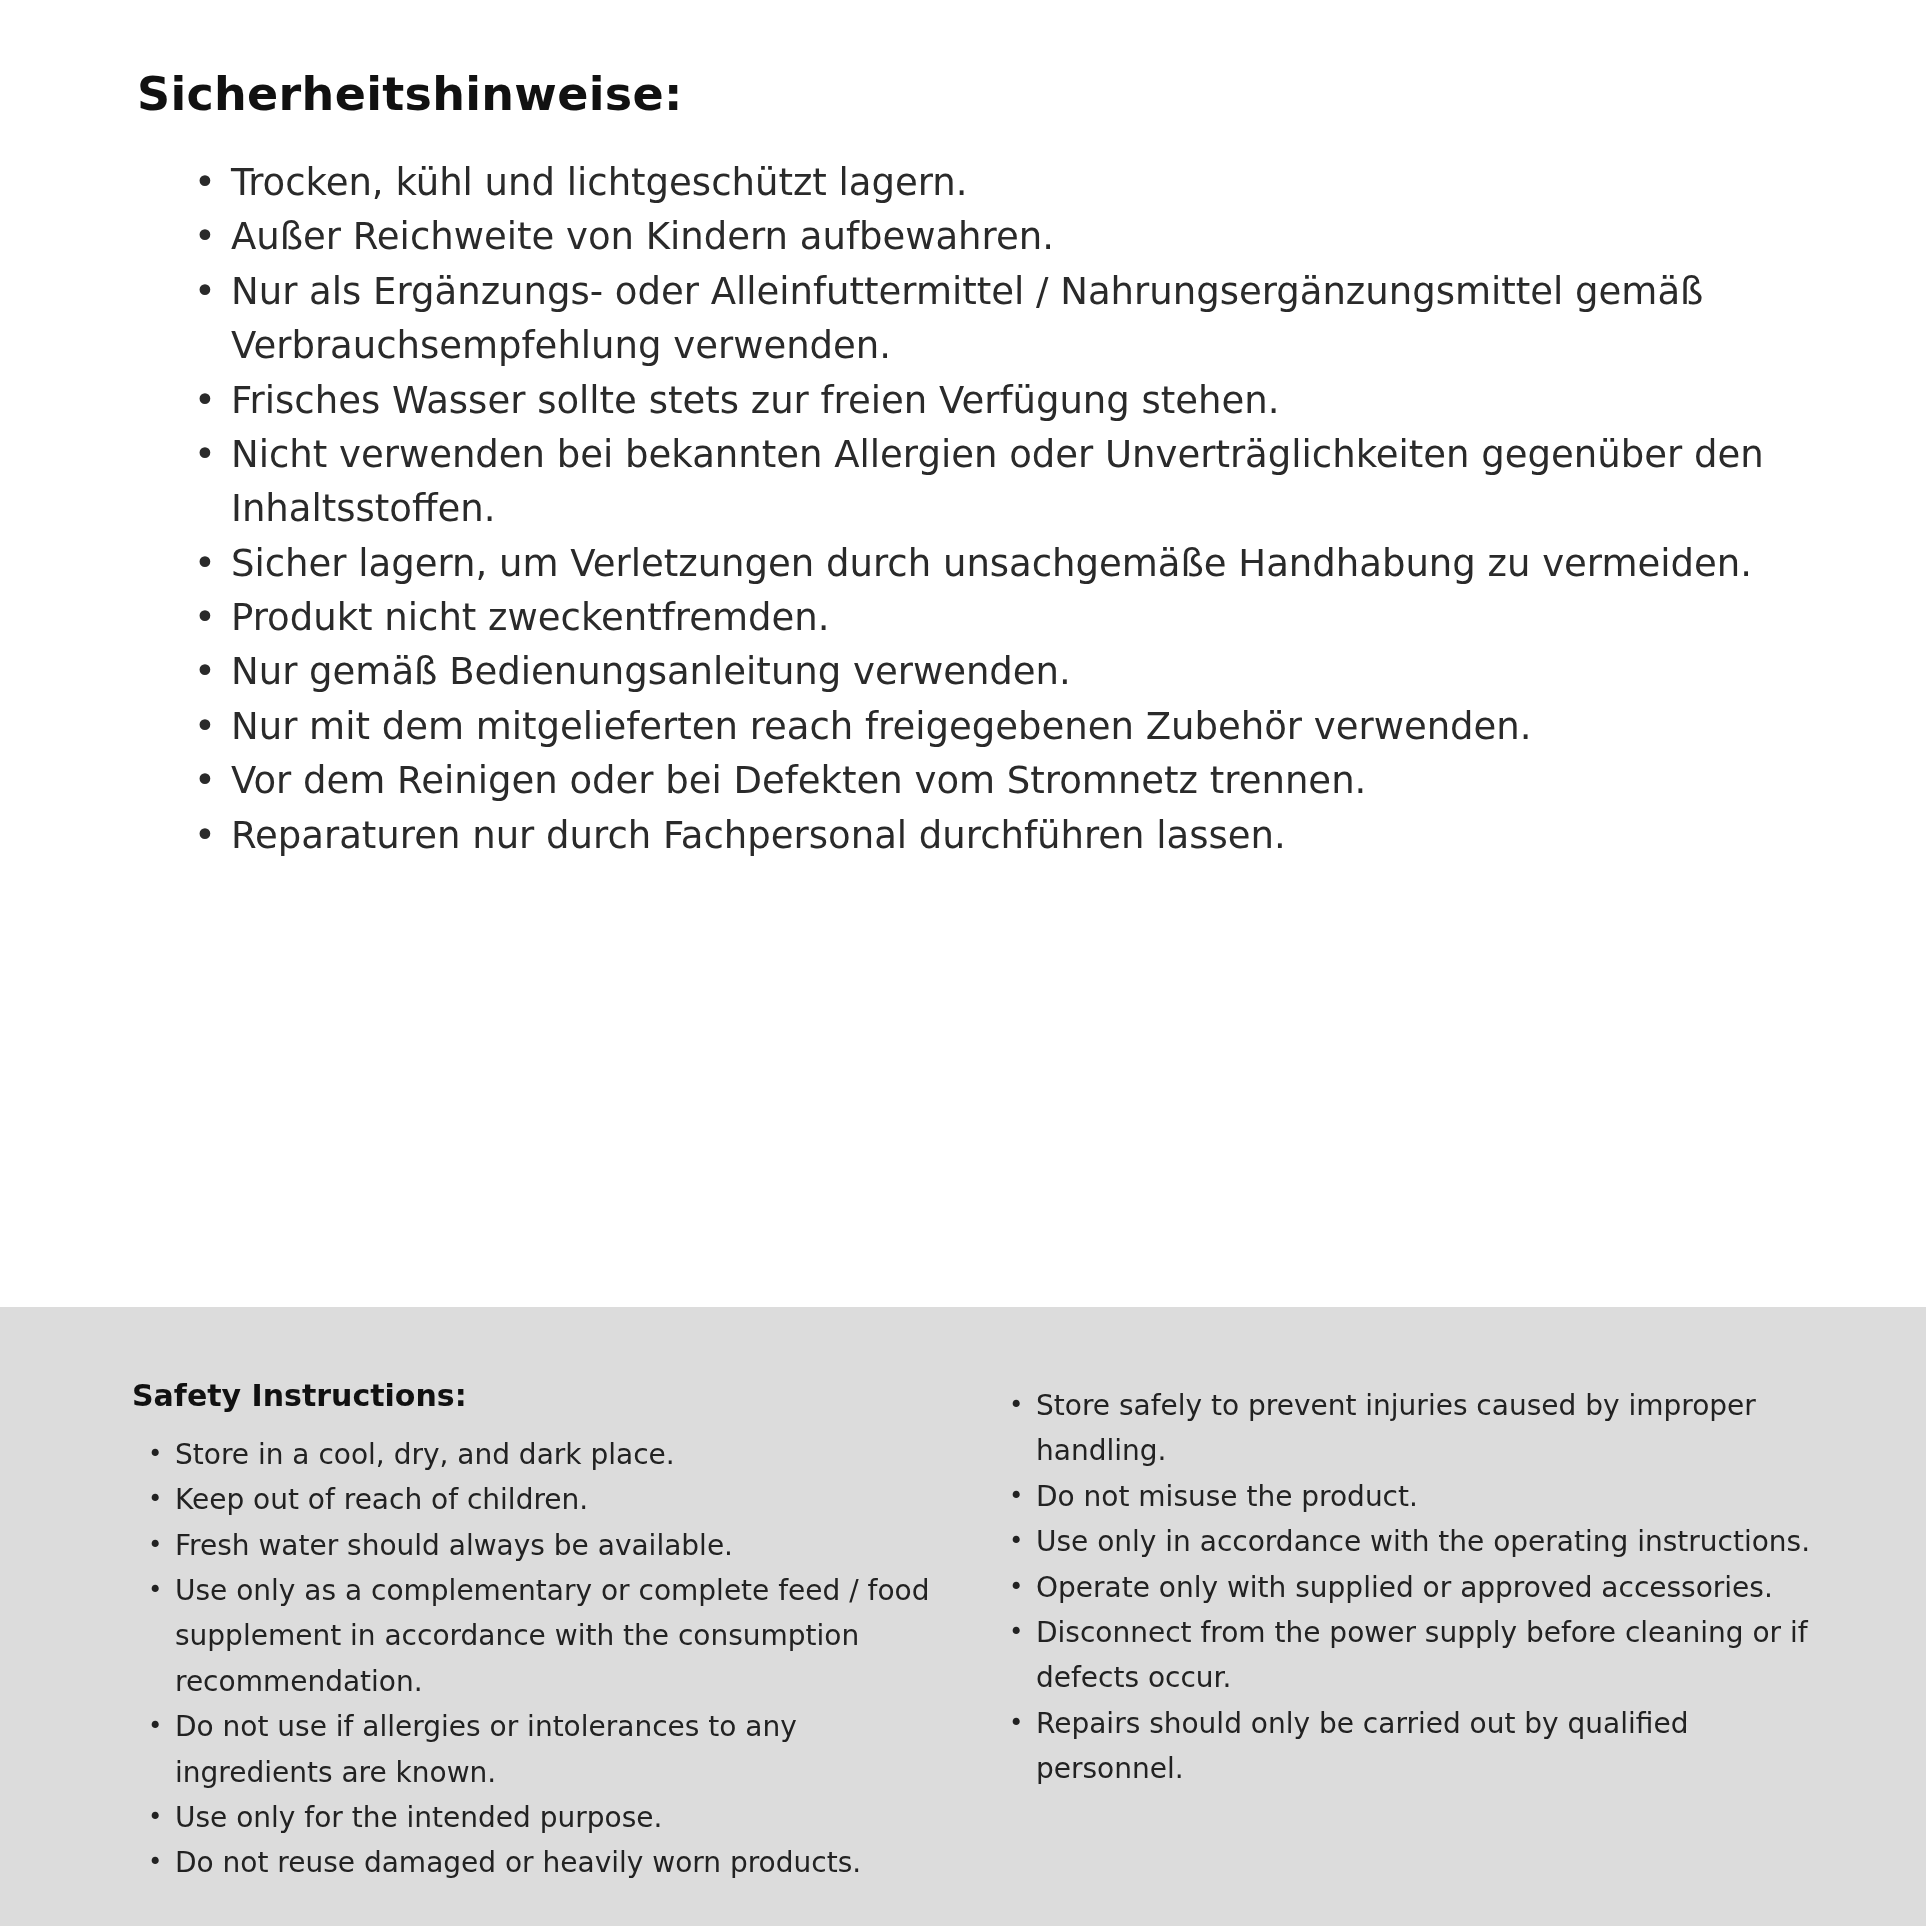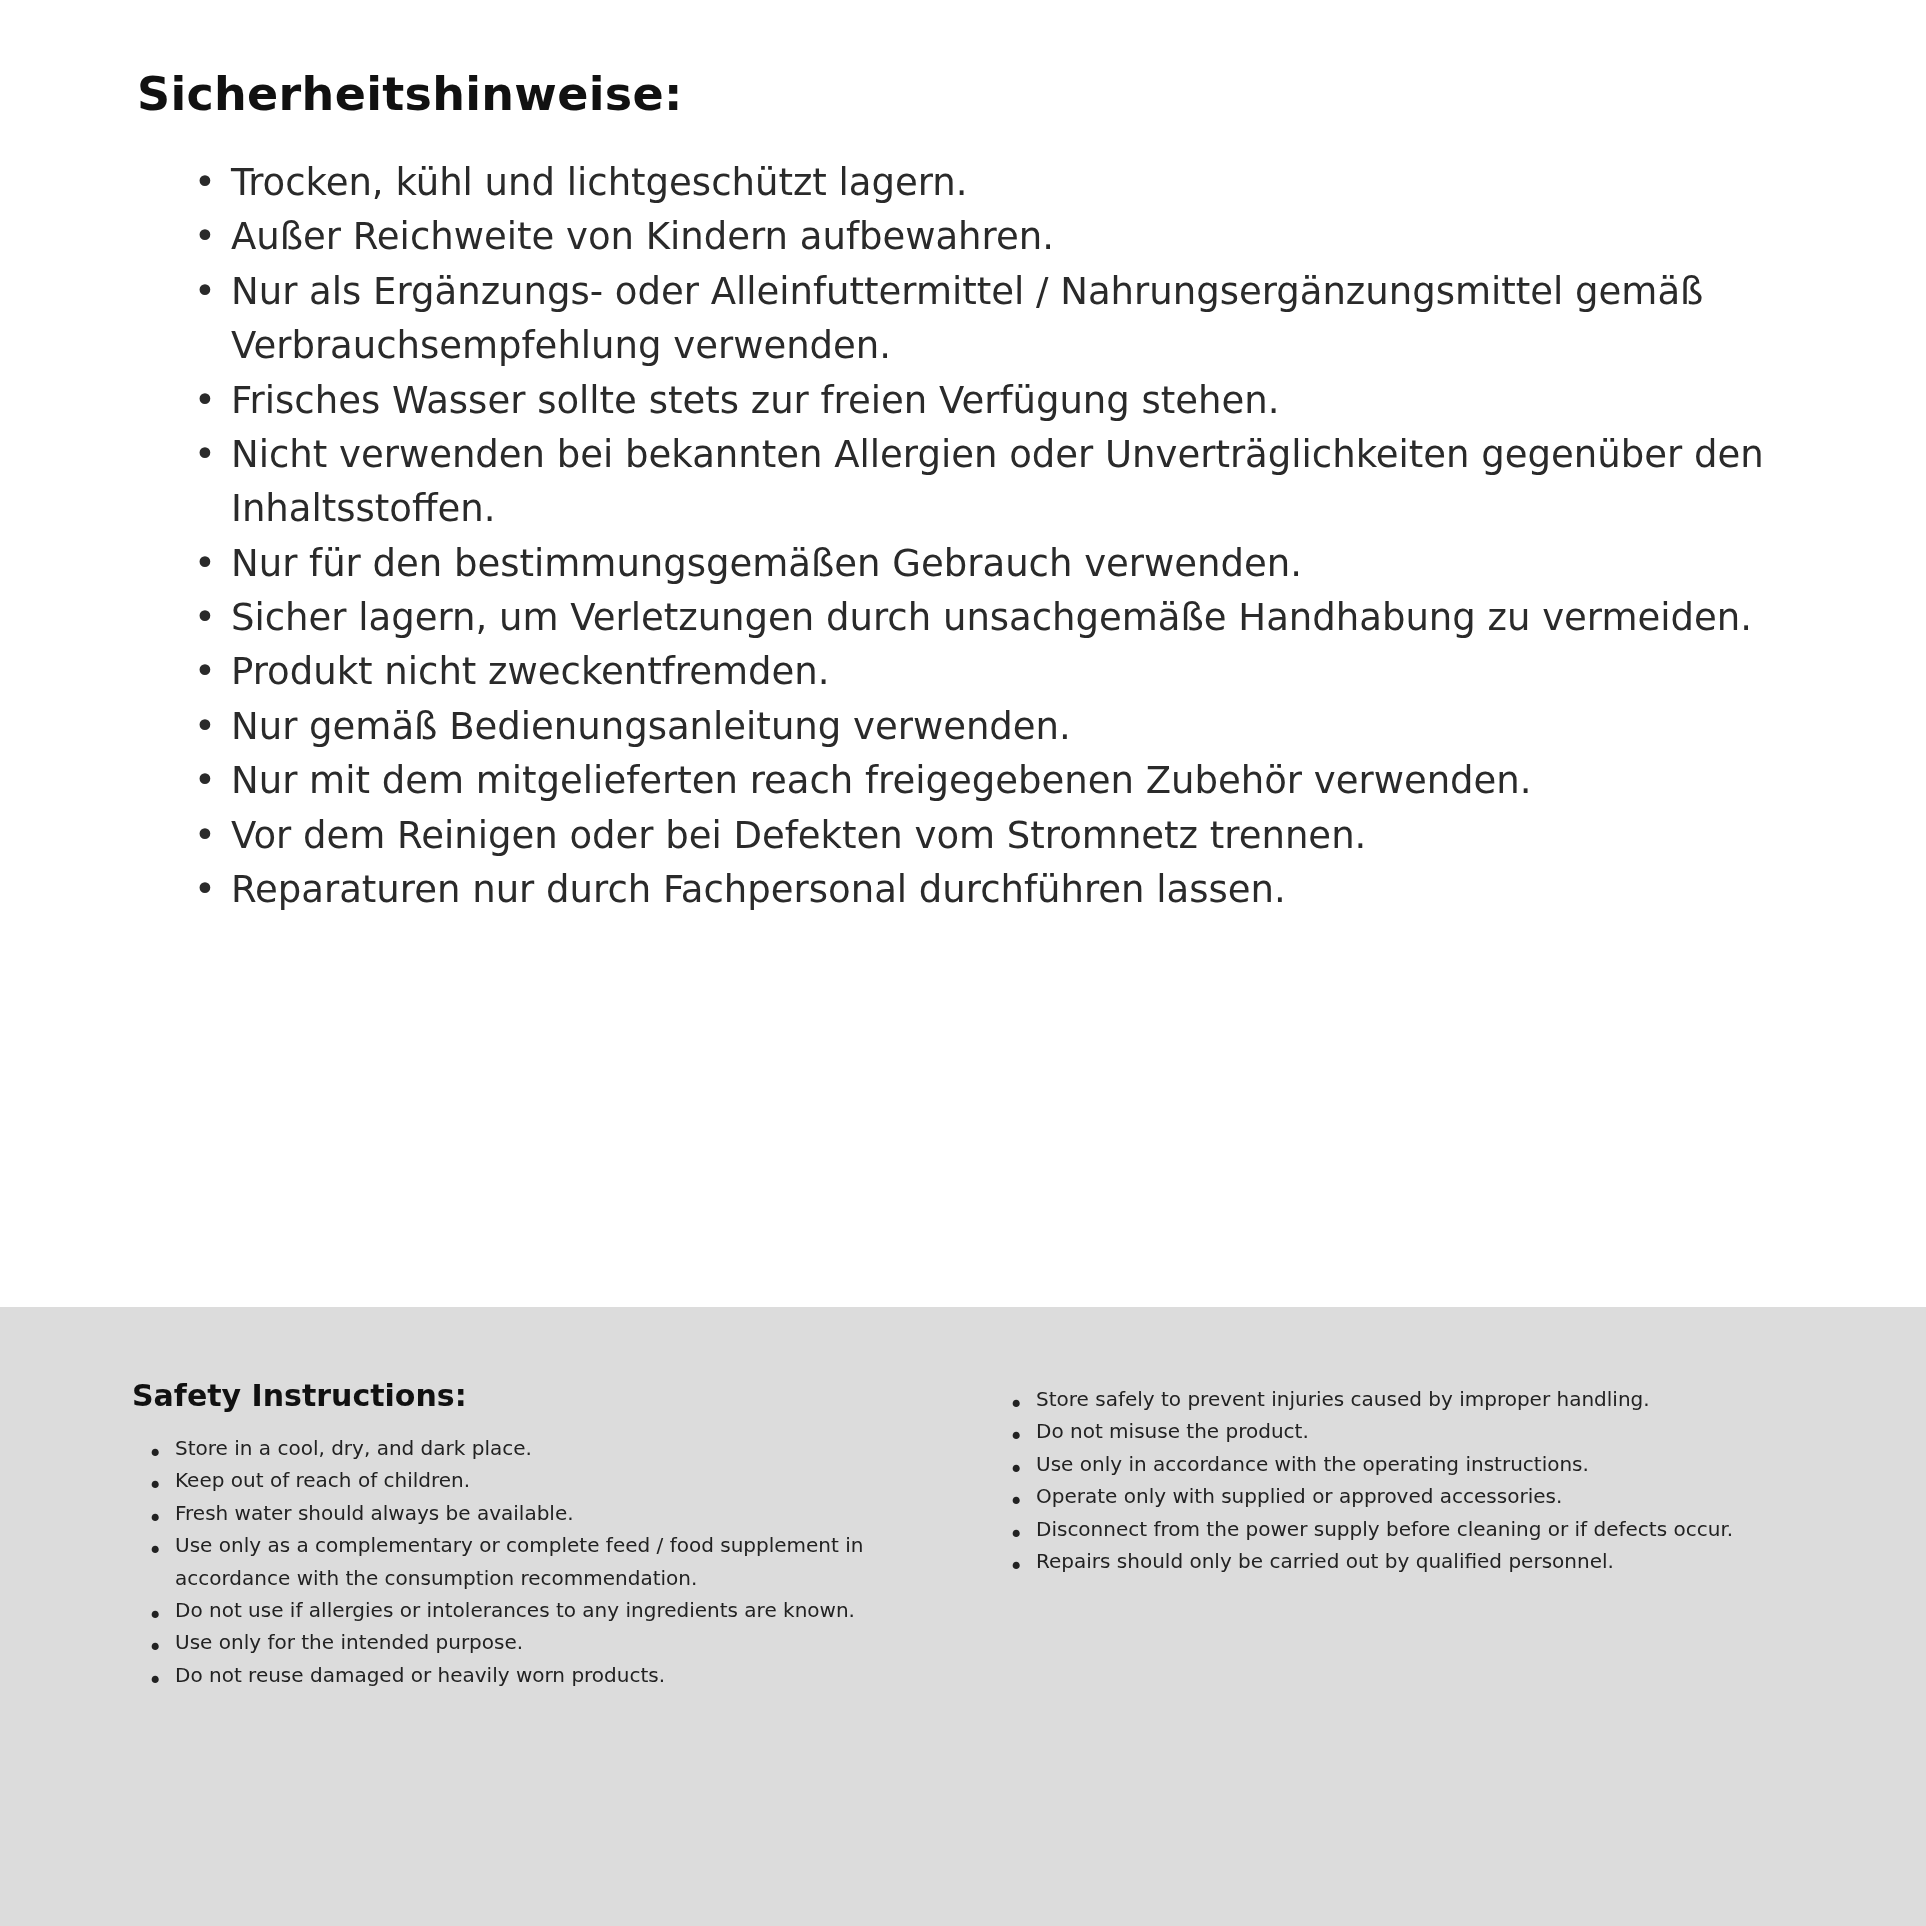--- a/index.html
+++ b/index.html
@@ -76,21 +76,21 @@
     margin: 0 0 19px 0;
     color: #111111;
   }
   .english-list {
     list-style: none;
     margin: 0;
     padding: 0 0 0 16px;
   }
   .english-list li {
     position: relative;
-    font-size: 20px;
+    font-size: 28px;
     line-height: 1.62;
     padding-left: 27px;
     color: #222222;
   }
   .english-list li::before {
     content: "\2022";
     position: absolute;
     left: 0;
     top: 0;
     font-size: 24.4px;
@@ -108,21 +108,20 @@
 <div class="page">
 
   <div class="german-section">
     <h1 class="german-heading">Sicherheitshinweise:</h1>
     <ul class="german-list">
       <li>Trocken, kühl und lichtgeschützt lagern.</li>
       <li>Außer Reichweite von Kindern aufbewahren.</li>
       <li>Nur als Ergänzungs- oder Alleinfuttermittel / Nahrungsergänzungsmittel gemäß Verbrauchsempfehlung verwenden.</li>
       <li>Frisches Wasser sollte stets zur freien Verfügung stehen.</li>
       <li>Nicht verwenden bei bekannten Allergien oder Unverträglichkeiten gegenüber den Inhaltsstoffen.</li>
-      <li>Nur für den bestimmungsgemäßen Gebrauch verwenden.</li>
       <li>Sicher lagern, um Verletzungen durch unsachgemäße Handhabung zu vermeiden.</li>
       <li>Produkt nicht zweckentfremden.</li>
       <li>Nur gemäß Bedienungsanleitung verwenden.</li>
       <li>Nur mit dem mitgelieferten reach freigegebenen Zubehör verwenden.</li>
       <li>Vor dem Reinigen oder bei Defekten vom Stromnetz trennen.</li>
       <li>Reparaturen nur durch Fachpersonal durchführen lassen.</li>
     </ul>
   </div>
 
   <div class="english-section">

